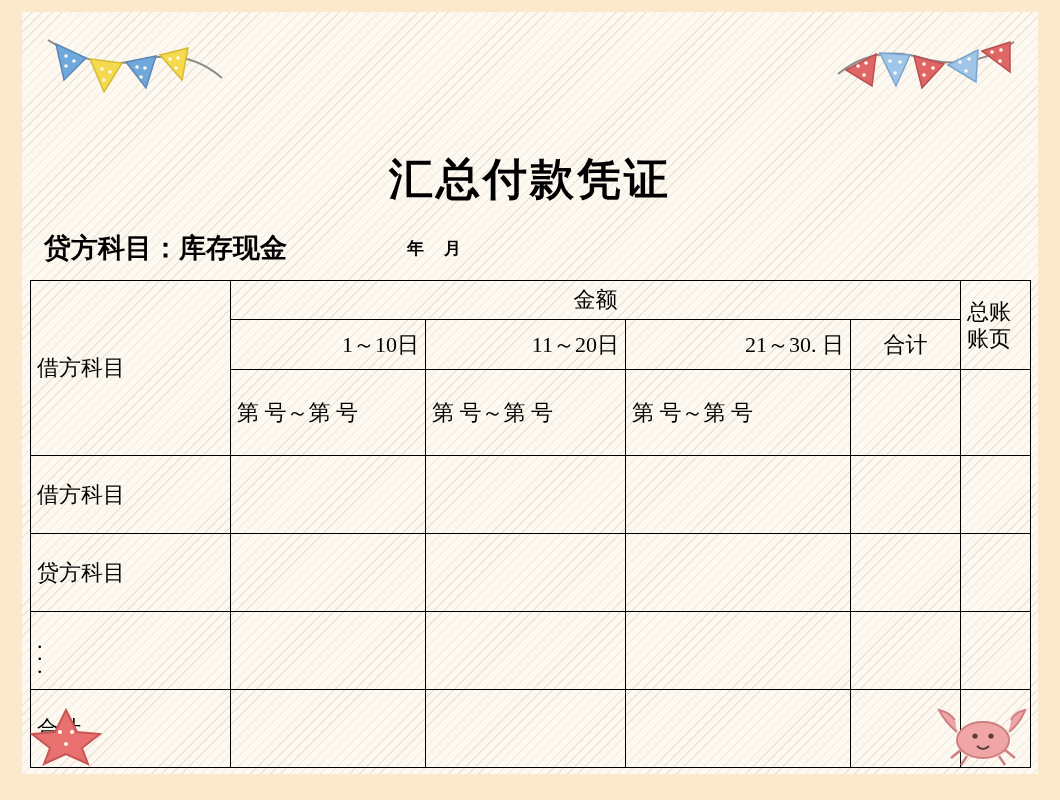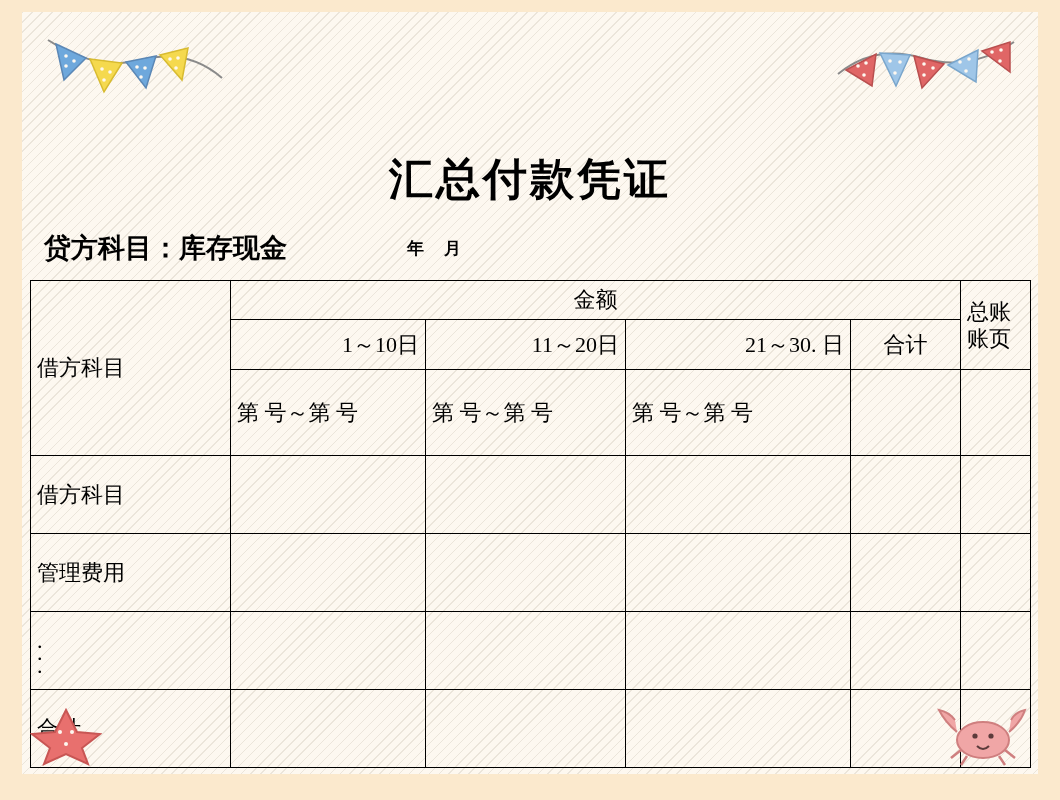--- a/index.html
+++ b/index.html
@@ -272,21 +272,21 @@
 
         <tr class="row-account">
           <td class="cell-account-label">借方科目</td>
           <td></td>
           <td></td>
           <td></td>
           <td></td>
           <td></td>
         </tr>
         <tr class="row-account">
-          <td class="cell-account-label">管理费用</td>
+          <td class="cell-account-label">贷方科目</td>
           <td></td>
           <td></td>
           <td></td>
           <td></td>
           <td></td>
         </tr>
         <tr class="row-account">
           <td class="cell-account-label">
             <span class="dots-wrap">
               <span>.</span>

